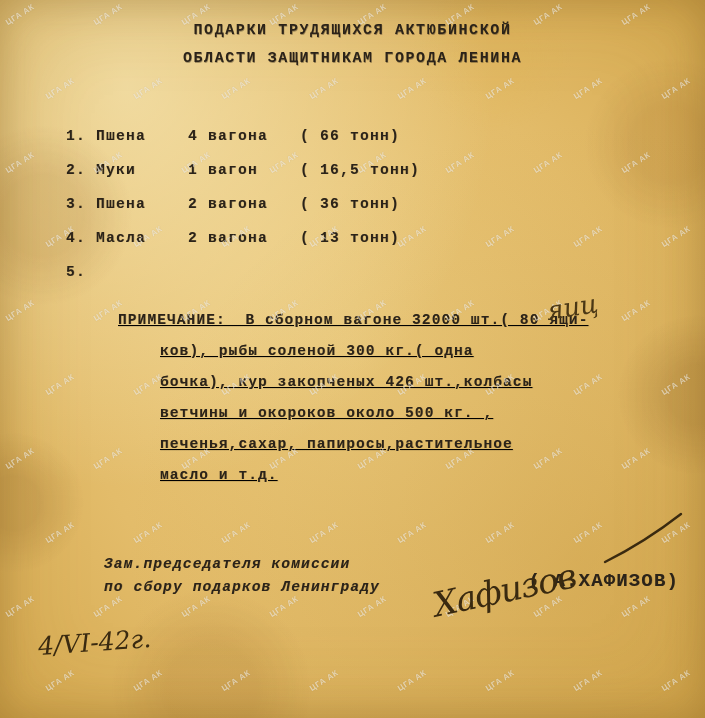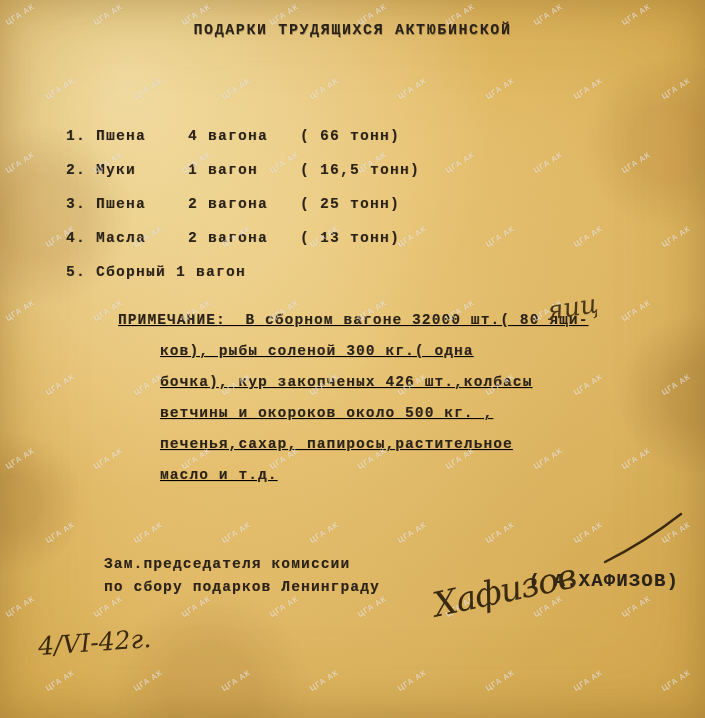--- a/index.html
+++ b/index.html
@@ -116,20 +116,21 @@
   }
   #note-block .note-line.indent { margin-left: 42px; }
 
   
   #signature-block {
     position: absolute;
     top: 556px;
     left: 104px;
     width: 580px;
     z-index: 3;
+    font-style: italic;
   }
   #signature-block .sig-line {
     display: block;
     font-size: 14.5px;
     font-weight: bold;
     letter-spacing: 1.15px;
     color: #2b2319;
     margin-bottom: 7px;
     white-space: pre;
     text-shadow: 0.4px 0.4px 0 rgba(60,48,30,0.35);
@@ -206,20 +207,21 @@
     white-space: pre;
   }
 </style>
 </head>
 <body>
 
 <div id="doc-page">
 
   <div id="title-block">
     <span class="typed-line">ПОДАРКИ ТРУДЯЩИХСЯ АКТЮБИНСКОЙ</span>
+    <span class="typed-line">ОБЛАСТИ ЗАЩИТНИКАМ ГОРОДА ЛЕНИНА</span>
   </div>
 
   <div id="goods-list">
 
     <div class="goods-row">
       <span class="g-num">1.</span>
       <span class="g-name">Пшена</span>
       <span class="g-qty">4 вагона</span>
       <span class="g-paren">( 66 тонн)</span>
     </div>
@@ -228,33 +230,32 @@
       <span class="g-num">2.</span>
       <span class="g-name">Муки</span>
       <span class="g-qty">1 вагон</span>
       <span class="g-paren">( 16,5 тонн)</span>
     </div>
 
     <div class="goods-row">
       <span class="g-num">3.</span>
       <span class="g-name">Пшена</span>
       <span class="g-qty">2 вагона</span>
-      <span class="g-paren">( 25 тонн)</span>
+      <span class="g-paren">( 36 тонн)</span>
     </div>
 
     <div class="goods-row">
       <span class="g-num">4.</span>
       <span class="g-name">Масла</span>
       <span class="g-qty">2 вагона</span>
       <span class="g-paren">( 13 тонн)</span>
     </div>
 
     <div class="goods-row single">
       <span class="g-num">5.</span>
-      <span class="g-name">Сборный 1 вагон</span>
     </div>
 
   </div>
 
   <div id="note-block">
     <span class="note-line">ПРИМЕЧАНИЕ:  В сборном вагоне 32000 шт.( 80 ящи-</span>
     <span class="note-line indent">ков), рыбы соленой 300 кг.( одна</span>
     <span class="note-line indent">бочка), кур закопченых 426 шт.,колбасы</span>
     <span class="note-line indent">ветчины и окороков около 500 кг. ,</span>
     <span class="note-line indent">печенья,сахар, папиросы,растительное</span>

